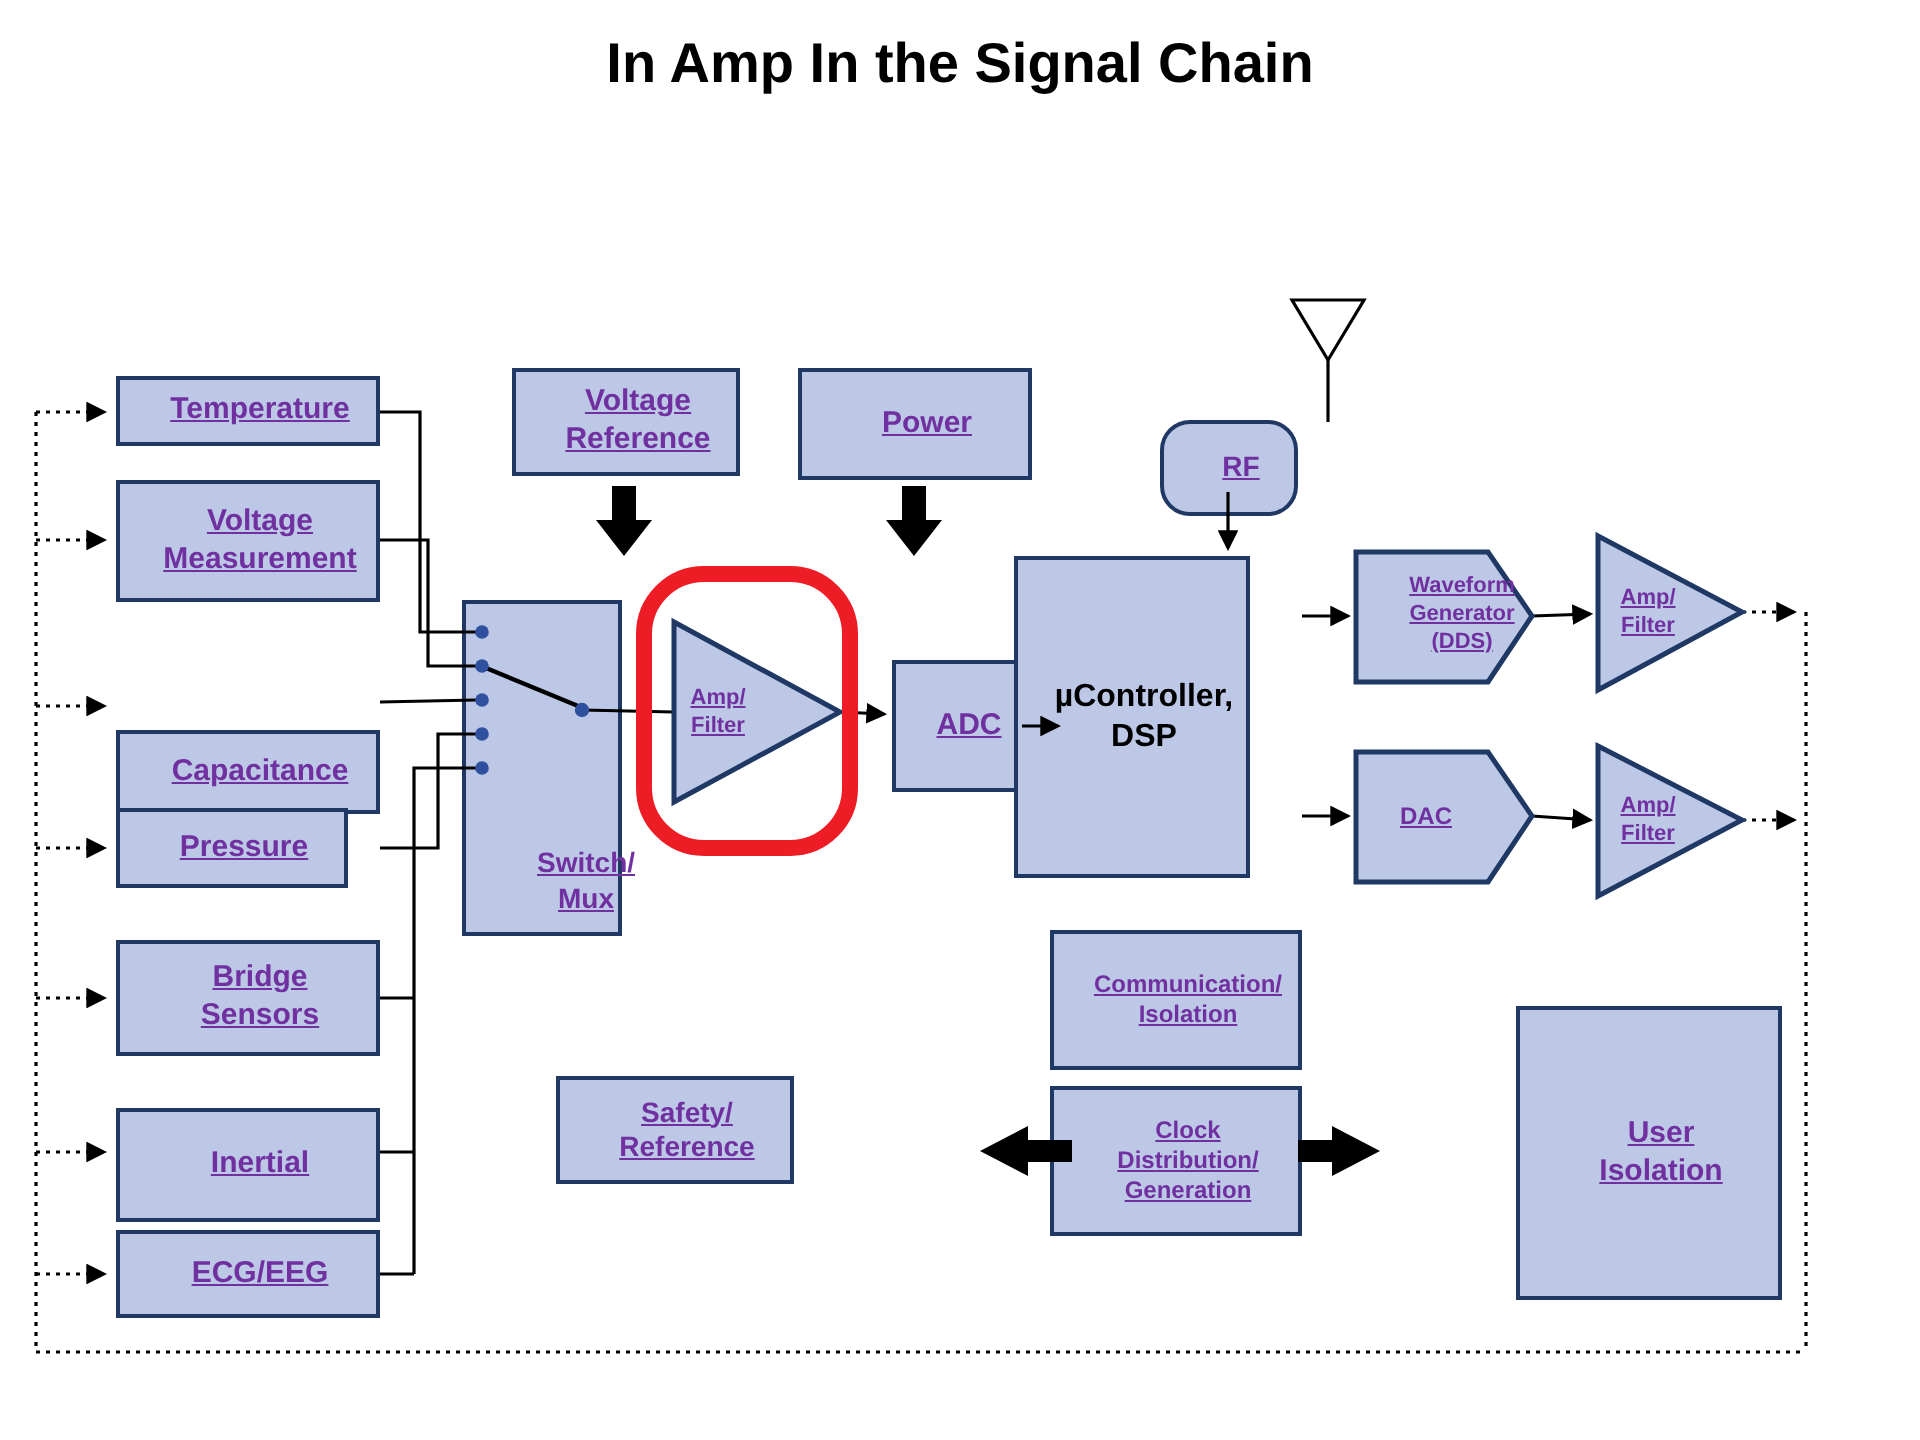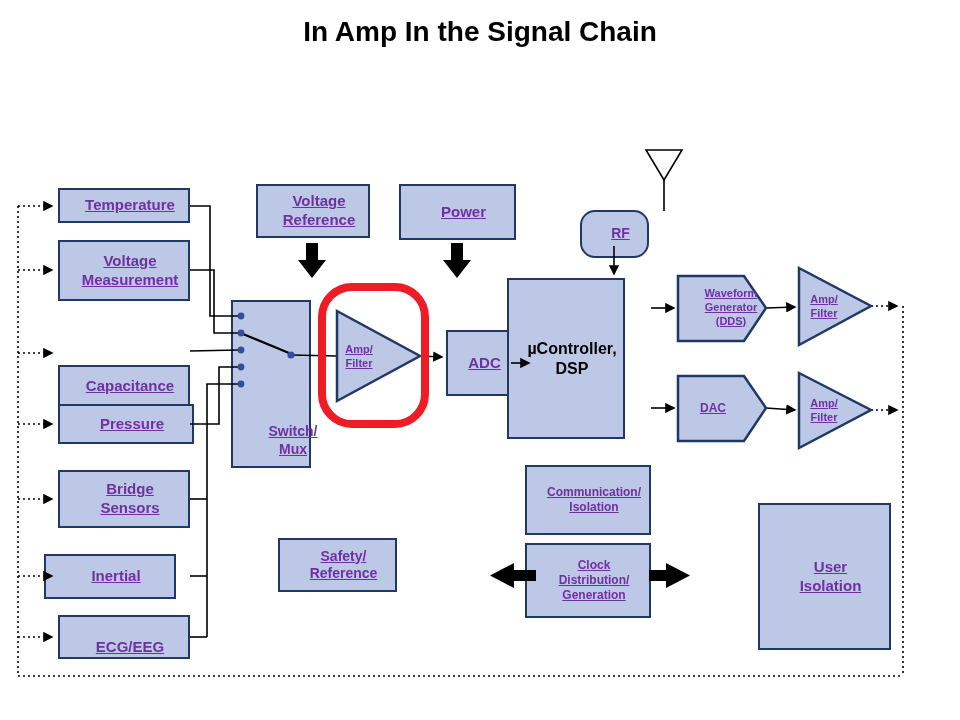--- a/index.html
+++ b/index.html
@@ -54,31 +54,31 @@
 <div class="box" style="left:58px;top:188px;width:132px;height:35px;">
   <span class="lbl" style="font-size:15px;">Temperature</span>
 </div>
 <div class="box" style="left:58px;top:240px;width:132px;height:61px;">
   <span class="lbl" style="font-size:15px;">Voltage
 Measurement</span>
 </div>
 <div class="box" style="left:58px;top:345px;width:132px;height:42px;margin-top:20px;">
   <span class="lbl" style="font-size:15px;">Capacitance</span>
 </div>
-<div class="box" style="left:58px;top:404px;width:136px;height:40px;">
+<div class="box" style="left:58px;top:404px;width:116px;height:40px;">
   <span class="lbl" style="font-size:15px;">Pressure</span>
 </div>
 <div class="box" style="left:58px;top:470px;width:132px;height:58px;">
   <span class="lbl" style="font-size:15px;">Bridge
 Sensors</span>
 </div>
-<div class="box" style="left:44px;top:554px;width:132px;height:45px;">
+<div class="box" style="left:58px;top:554px;width:132px;height:57px;">
   <span class="lbl" style="font-size:15px;">Inertial</span>
 </div>
-<div class="box" style="left:58px;top:615px;width:132px;height:44px;justify-content:flex-end;">
+<div class="box" style="left:58px;top:615px;width:132px;height:44px;">
   <span class="lbl" style="font-size:15px;">ECG/EEG</span>
 </div>
 
 <div class="box" style="left:256px;top:184px;width:114px;height:54px;">
   <span class="lbl" style="font-size:15px;">Voltage
 Reference</span>
 </div>
 <div class="box" style="left:399px;top:184px;width:117px;height:56px;">
   <span class="lbl" style="font-size:15px;">Power</span>
 </div>

